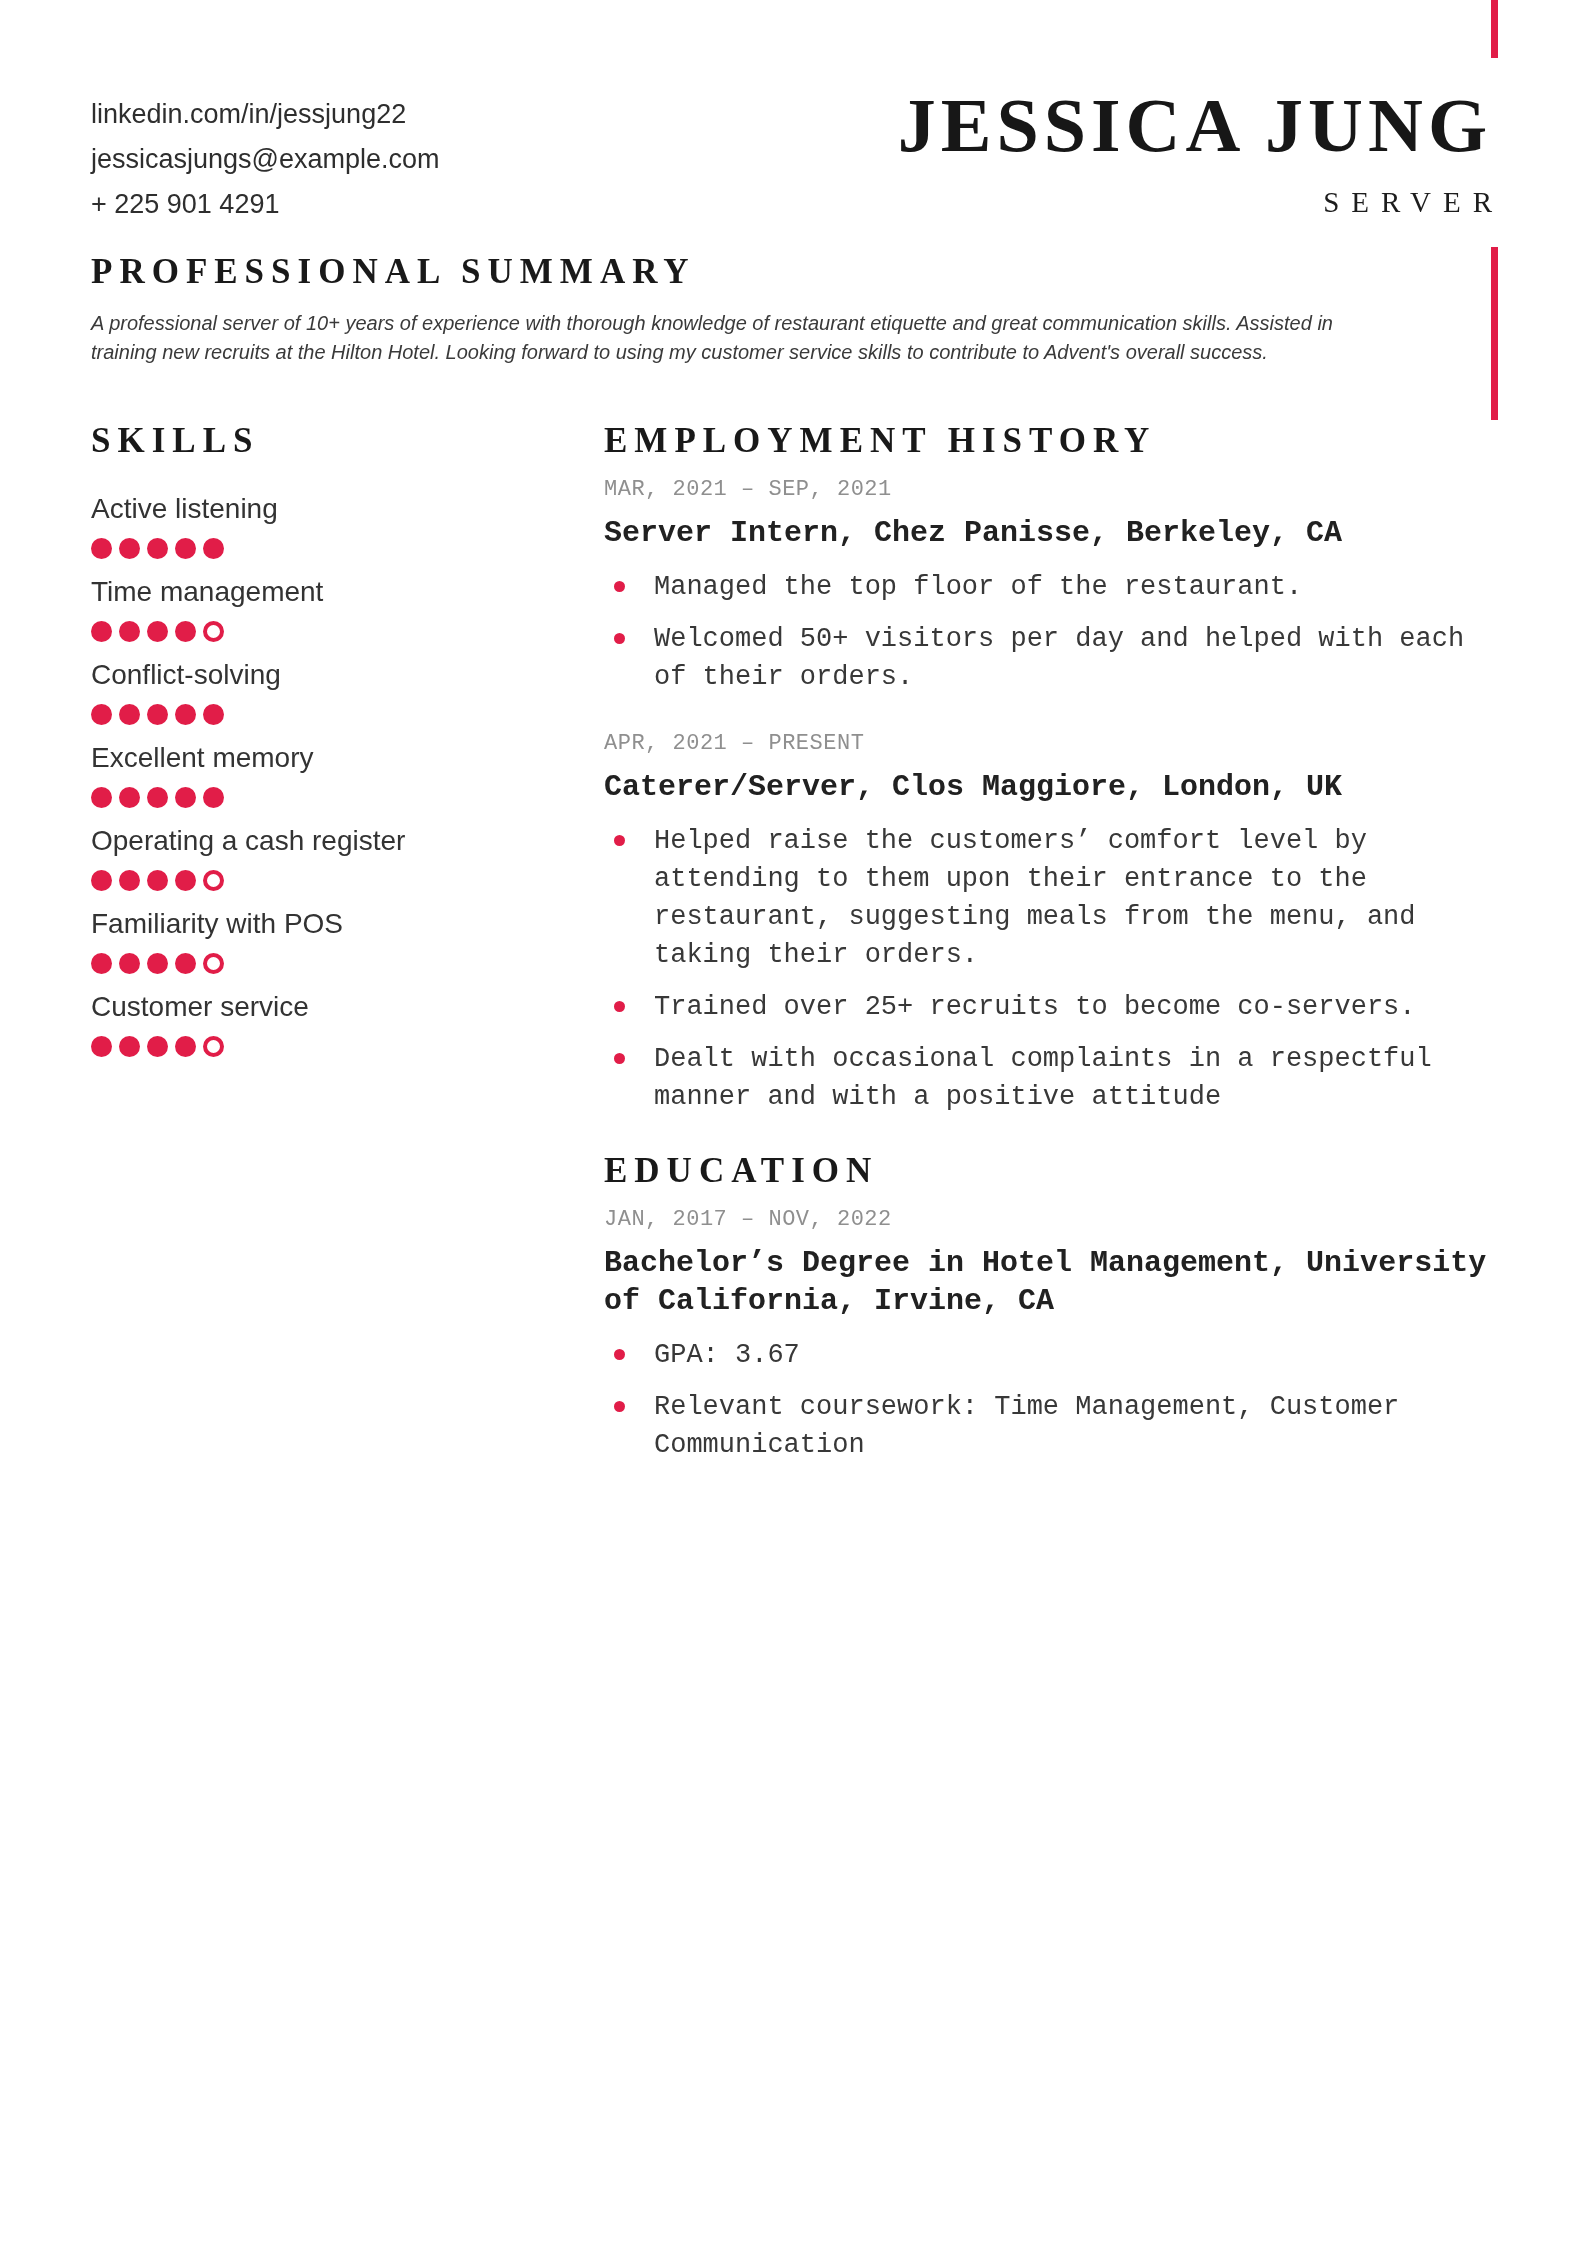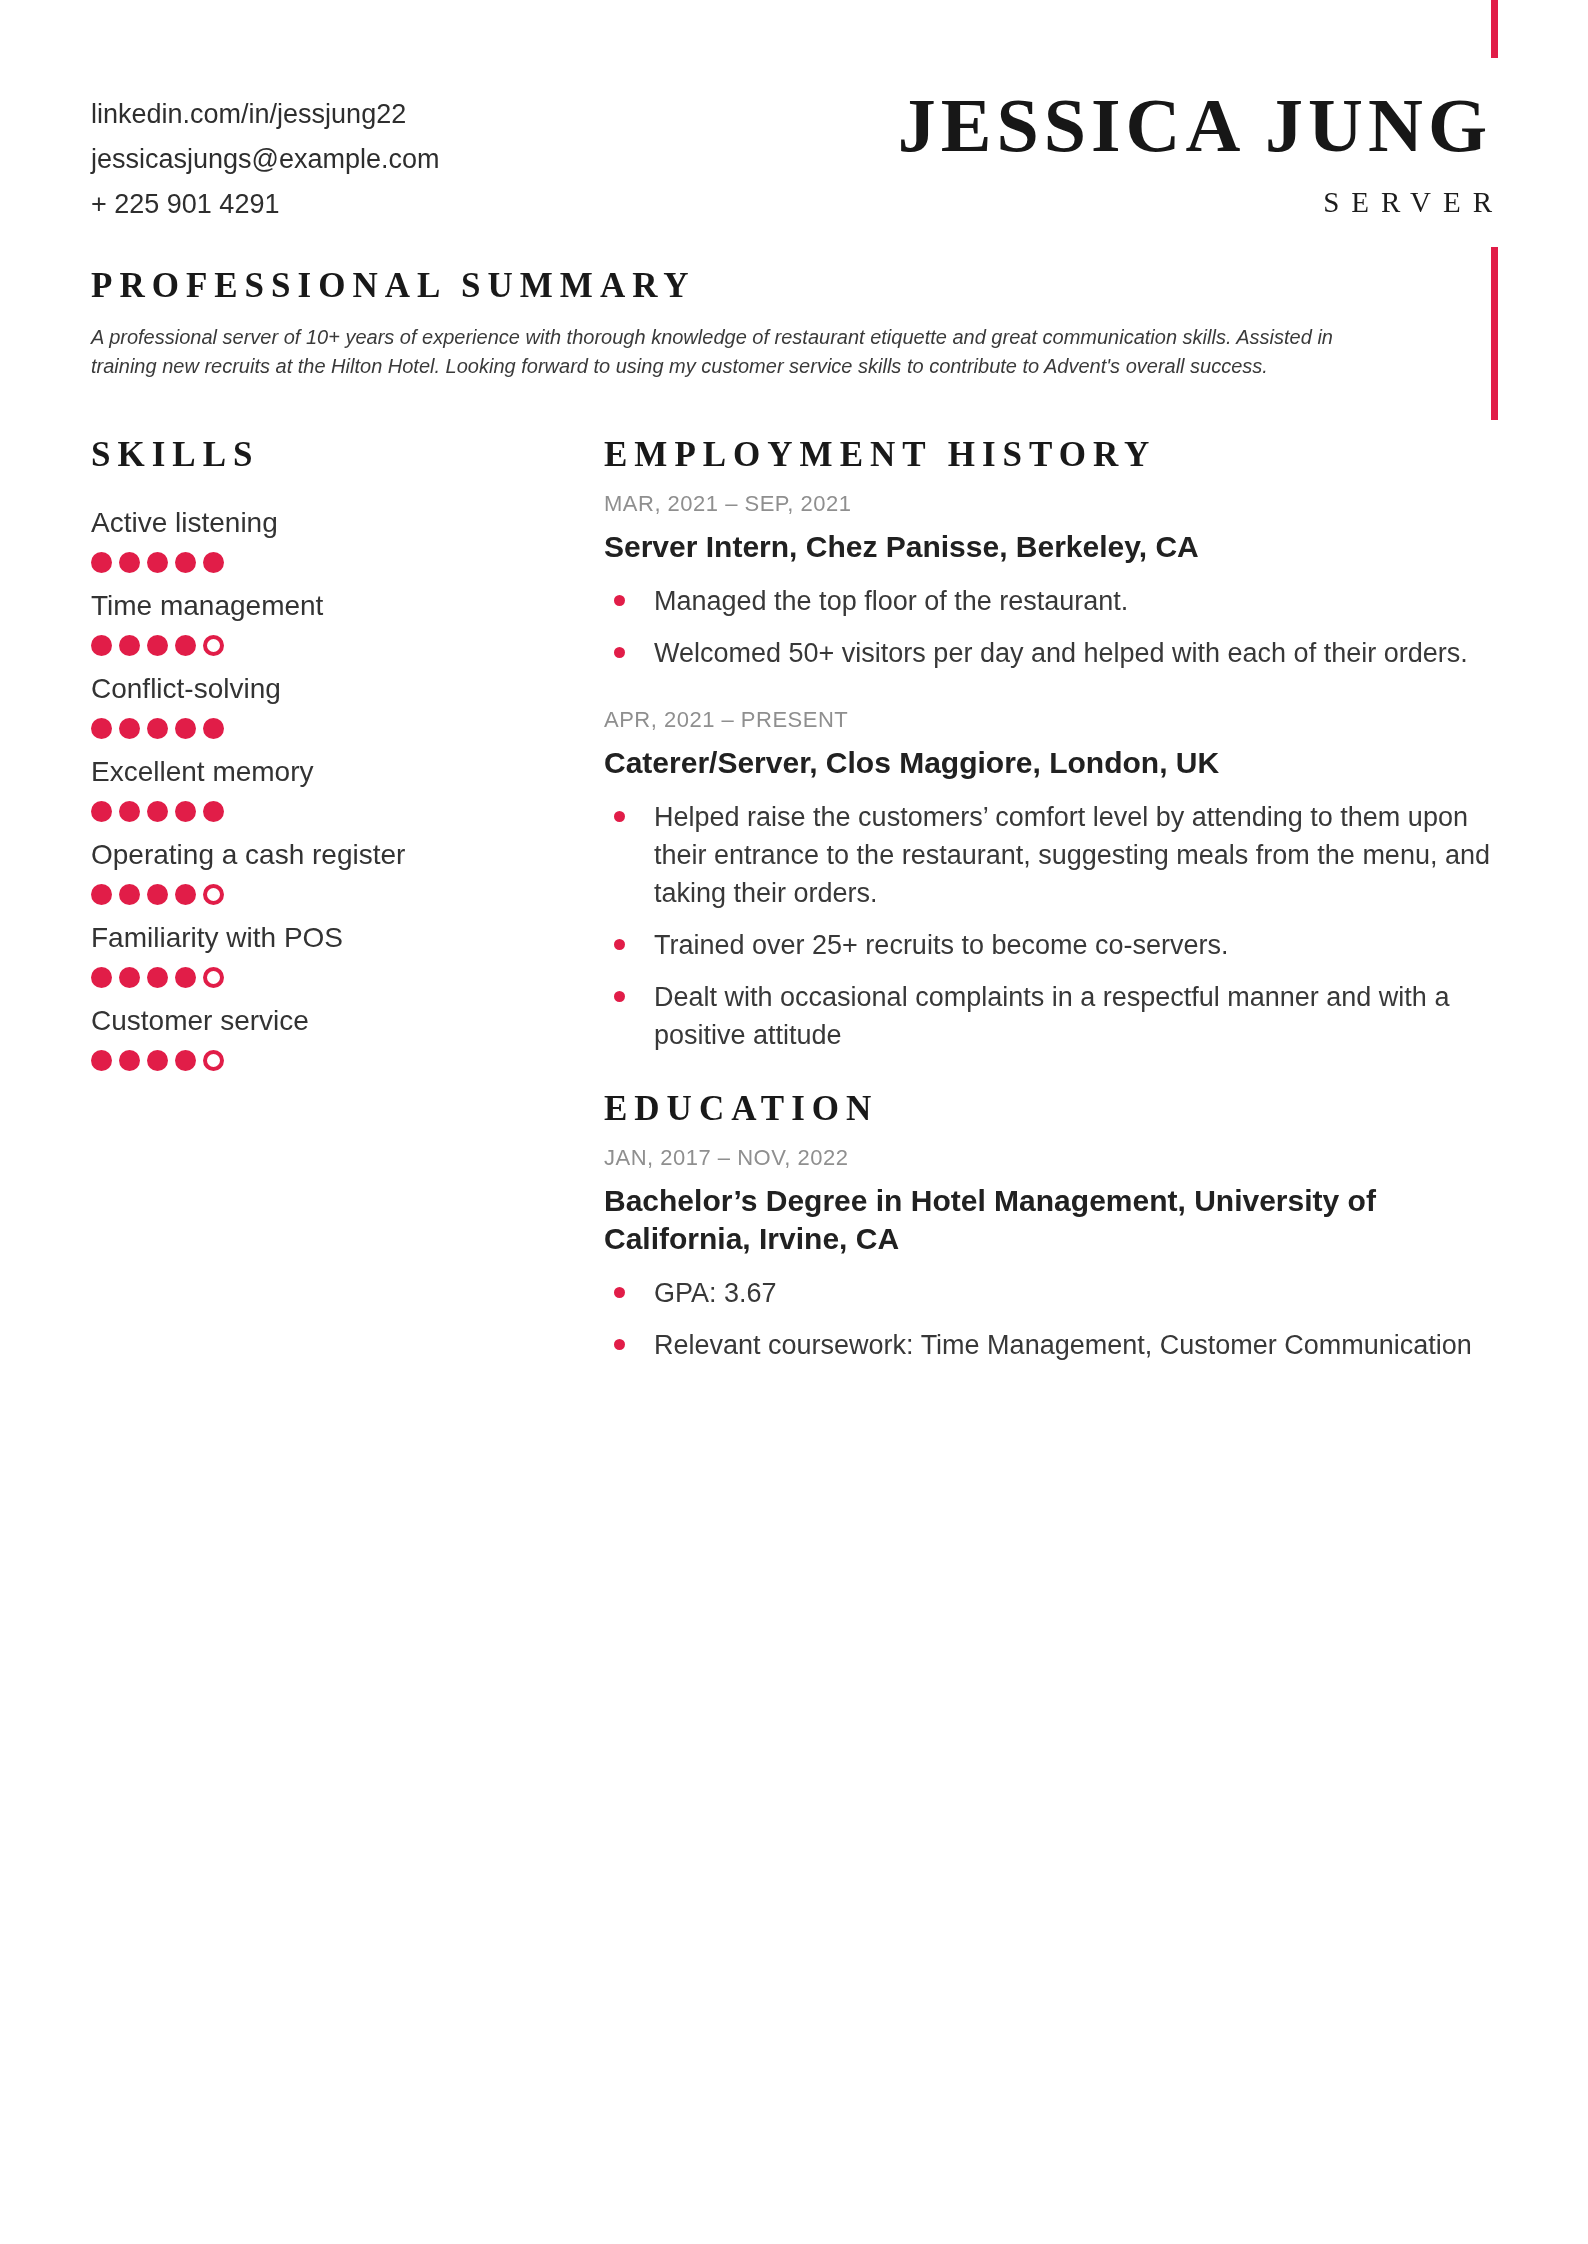--- a/index.html
+++ b/index.html
@@ -32,42 +32,42 @@
   }
 
   
   h2.sec-heading {
     margin:0; font-family:"Liberation Serif", serif;
     font-size:35px; font-weight:700; letter-spacing:7px;
     line-height:1.2; color:#191919; white-space:nowrap;
   }
 
   
-  .summary-sec { padding:0 96px 0 91px; margin-top:38px; }
+  .summary-sec { padding:0 96px 0 91px; margin-top:24px; }
   .summary-text {
     margin:16px 0 0; font-style:italic; font-size:20px; line-height:1.43;
     color:#3a3a3a; max-width:1300px;
   }
 
   
   .columns { display:flex; padding:0 96px 0 91px; margin-top:54px;gap:43px; }
   .skills-col { width:470px; flex:none; }
   .main-col { flex:1; min-width:0; }
 
   
   .skills-list { margin-top:30px; }
   .skill-item { margin-bottom:16px; }
   .skill-label { font-size:28px; line-height:34px; color:#333333; }
   .skill-dots { display:flex; align-items:center; gap:7px; margin-top:12px; height:21px; }
   .dot-filled { width:21px; height:21px; border-radius:50%; }
   .dot-empty { width:13px; height:13px; border-radius:50%; border:4px solid #000; background:#ffffff; }
 
   
   .entry-list { margin-top:14px; }
-  .entry { margin-bottom:34px; }
+  .entry { margin-bottom:34px;font-family:Liberation Mono, monospace; }
   .entry-dates { font-size:22px; line-height:28px; color:#8f8f8f; letter-spacing:0.5px; }
   .entry-title {
     margin-top:10px; font-size:30px; font-weight:700; line-height:38px;
     color:#212121; max-width:900px;
   }
   .entry-bullets { margin-top:16px; }
   .bullet-row { display:flex; align-items:flex-start; margin-bottom:14px; }
   .bullet-marker { flex:none; width:11px; height:11px; border-radius:50%; margin:13px 29px 0 10px; }
   .bullet-text { font-size:27px; line-height:38px; color:#383838; max-width:880px; }
 

